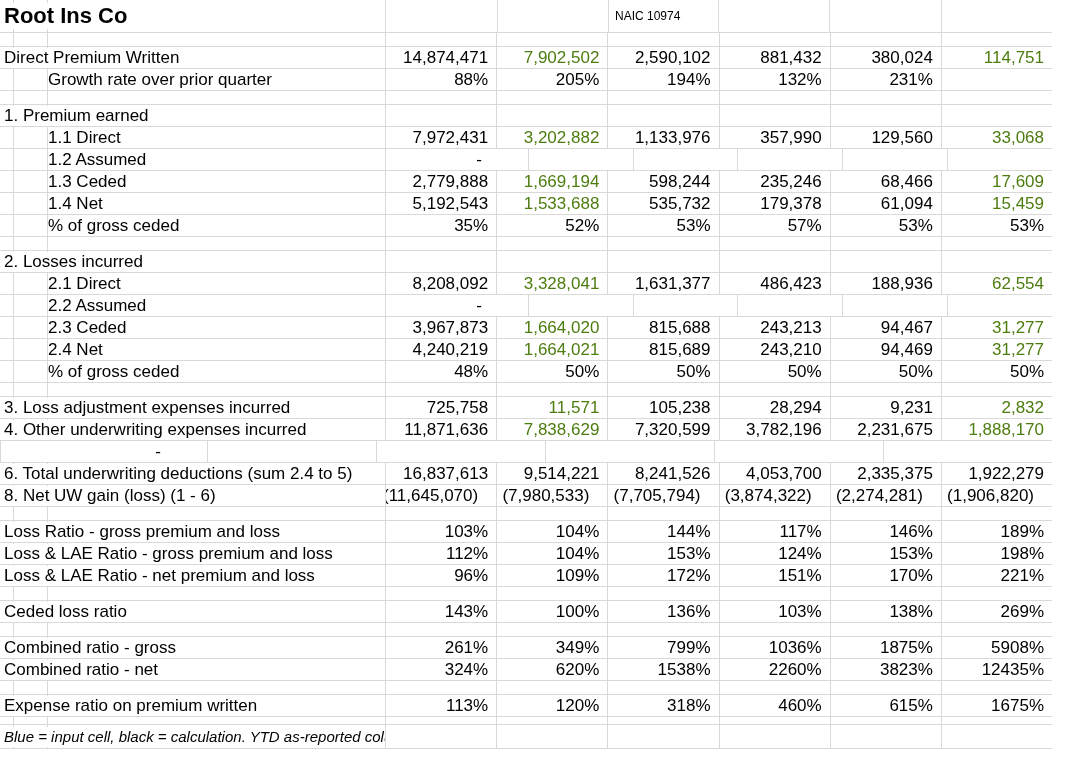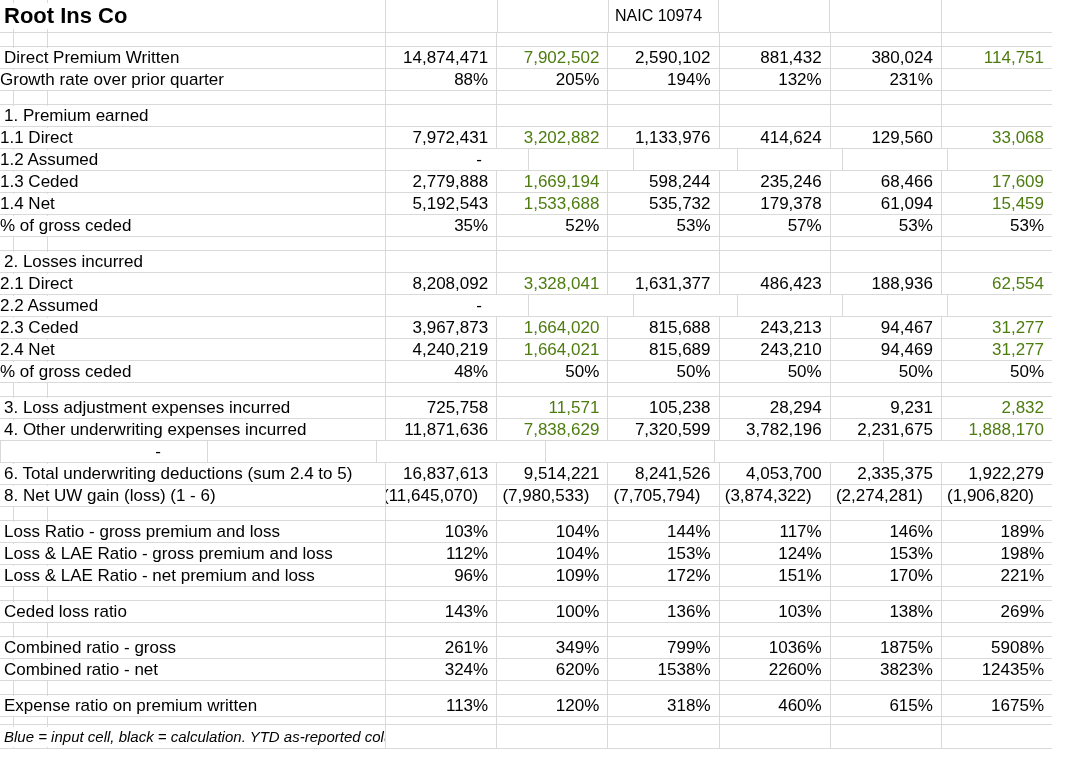--- a/index.html
+++ b/index.html
@@ -5,31 +5,31 @@
   html,body{margin:0;padding:0;background:#ffffff;}
   body{width:1090px;height:770px;overflow:hidden;font-family:"Liberation Sans",sans-serif;color:#000;}
   .sheet{position:relative;width:1052px;height:770px;background:#fff;font-size:17px;}
   .row{display:flex;box-sizing:border-box;border-bottom:1px solid #d9d9d9;}
   .h33{height:33px}.h21{height:21px}.h22{height:22px}.h14{height:14px}.h8{height:8px}.h24{height:24px}
   .lbls{position:relative;flex:0 0 385px;width:385px;display:flex;align-items:center;overflow:hidden;}
   .g{position:absolute;top:0;bottom:0;width:1px;background:#d9d9d9;z-index:1;}
   .g1{left:13px}.g2{left:47px}
   .lbl{position:relative;z-index:2;background:#fff;white-space:nowrap;line-height:20px;padding:0 4px 0 0;}
   .lvl0{margin-left:4px;}
-  .lvl1{}
+  .lvl1{margin-left:48px;}
   .title-text{font-weight:bold;font-size:22px;line-height:26px;}
   .footer-text{font-style:italic;font-size:15px;}
   .vals{flex:1;display:flex;}
   .cell{flex:1 1 0;box-sizing:border-box;border-left:1px solid #d9d9d9;display:flex;align-items:center;justify-content:flex-end;padding:0 8px 0 0;white-space:nowrap;overflow:hidden;}
   .cell.blue{color:#4d7c0f;}
   .cell.dash{padding-right:46px;}
   .cell.paren{padding-right:18px;}
   .hdr .cell{background:#4a5a6b;color:#ffffff;font-weight:bold;justify-content:center;padding:0;border-left:1px solid #68768a;}
   .hdr .cell:first-child{border-left:1px solid #d9d9d9;}
-  .naic-cell{justify-content:flex-start;padding:0 0 0 6px;font-size:16px;}
+  .naic-cell{justify-content:flex-start;padding:0 0 0 6px;font-size:12px;}
 </style>
 </head>
 <body>
 
 <div class="sheet">
 
   <div class="row h33">
     <div class="lbls">
       <i class="g g1"></i>
       <i class="g g2"></i>
@@ -126,21 +126,21 @@
       <div class="row h22">
         <div class="lbls">
           <i class="g g1"></i>
           <i class="g g2"></i>
           <span class="lbl lvl1">1.1 Direct</span>
         </div>
         <div class="vals">
           <span class="cell">7,972,431</span>
           <span class="cell blue">3,202,882</span>
           <span class="cell">1,133,976</span>
-          <span class="cell">414,624</span>
+          <span class="cell">357,990</span>
           <span class="cell">129,560</span>
           <span class="cell blue">33,068</span>
         </div>
       </div>
       <div class="row h22">
         <div class="lbls">
           <i class="g g1"></i>
           <i class="g g2"></i>
           <span class="lbl lvl1">1.2 Assumed</span>
         </div>

